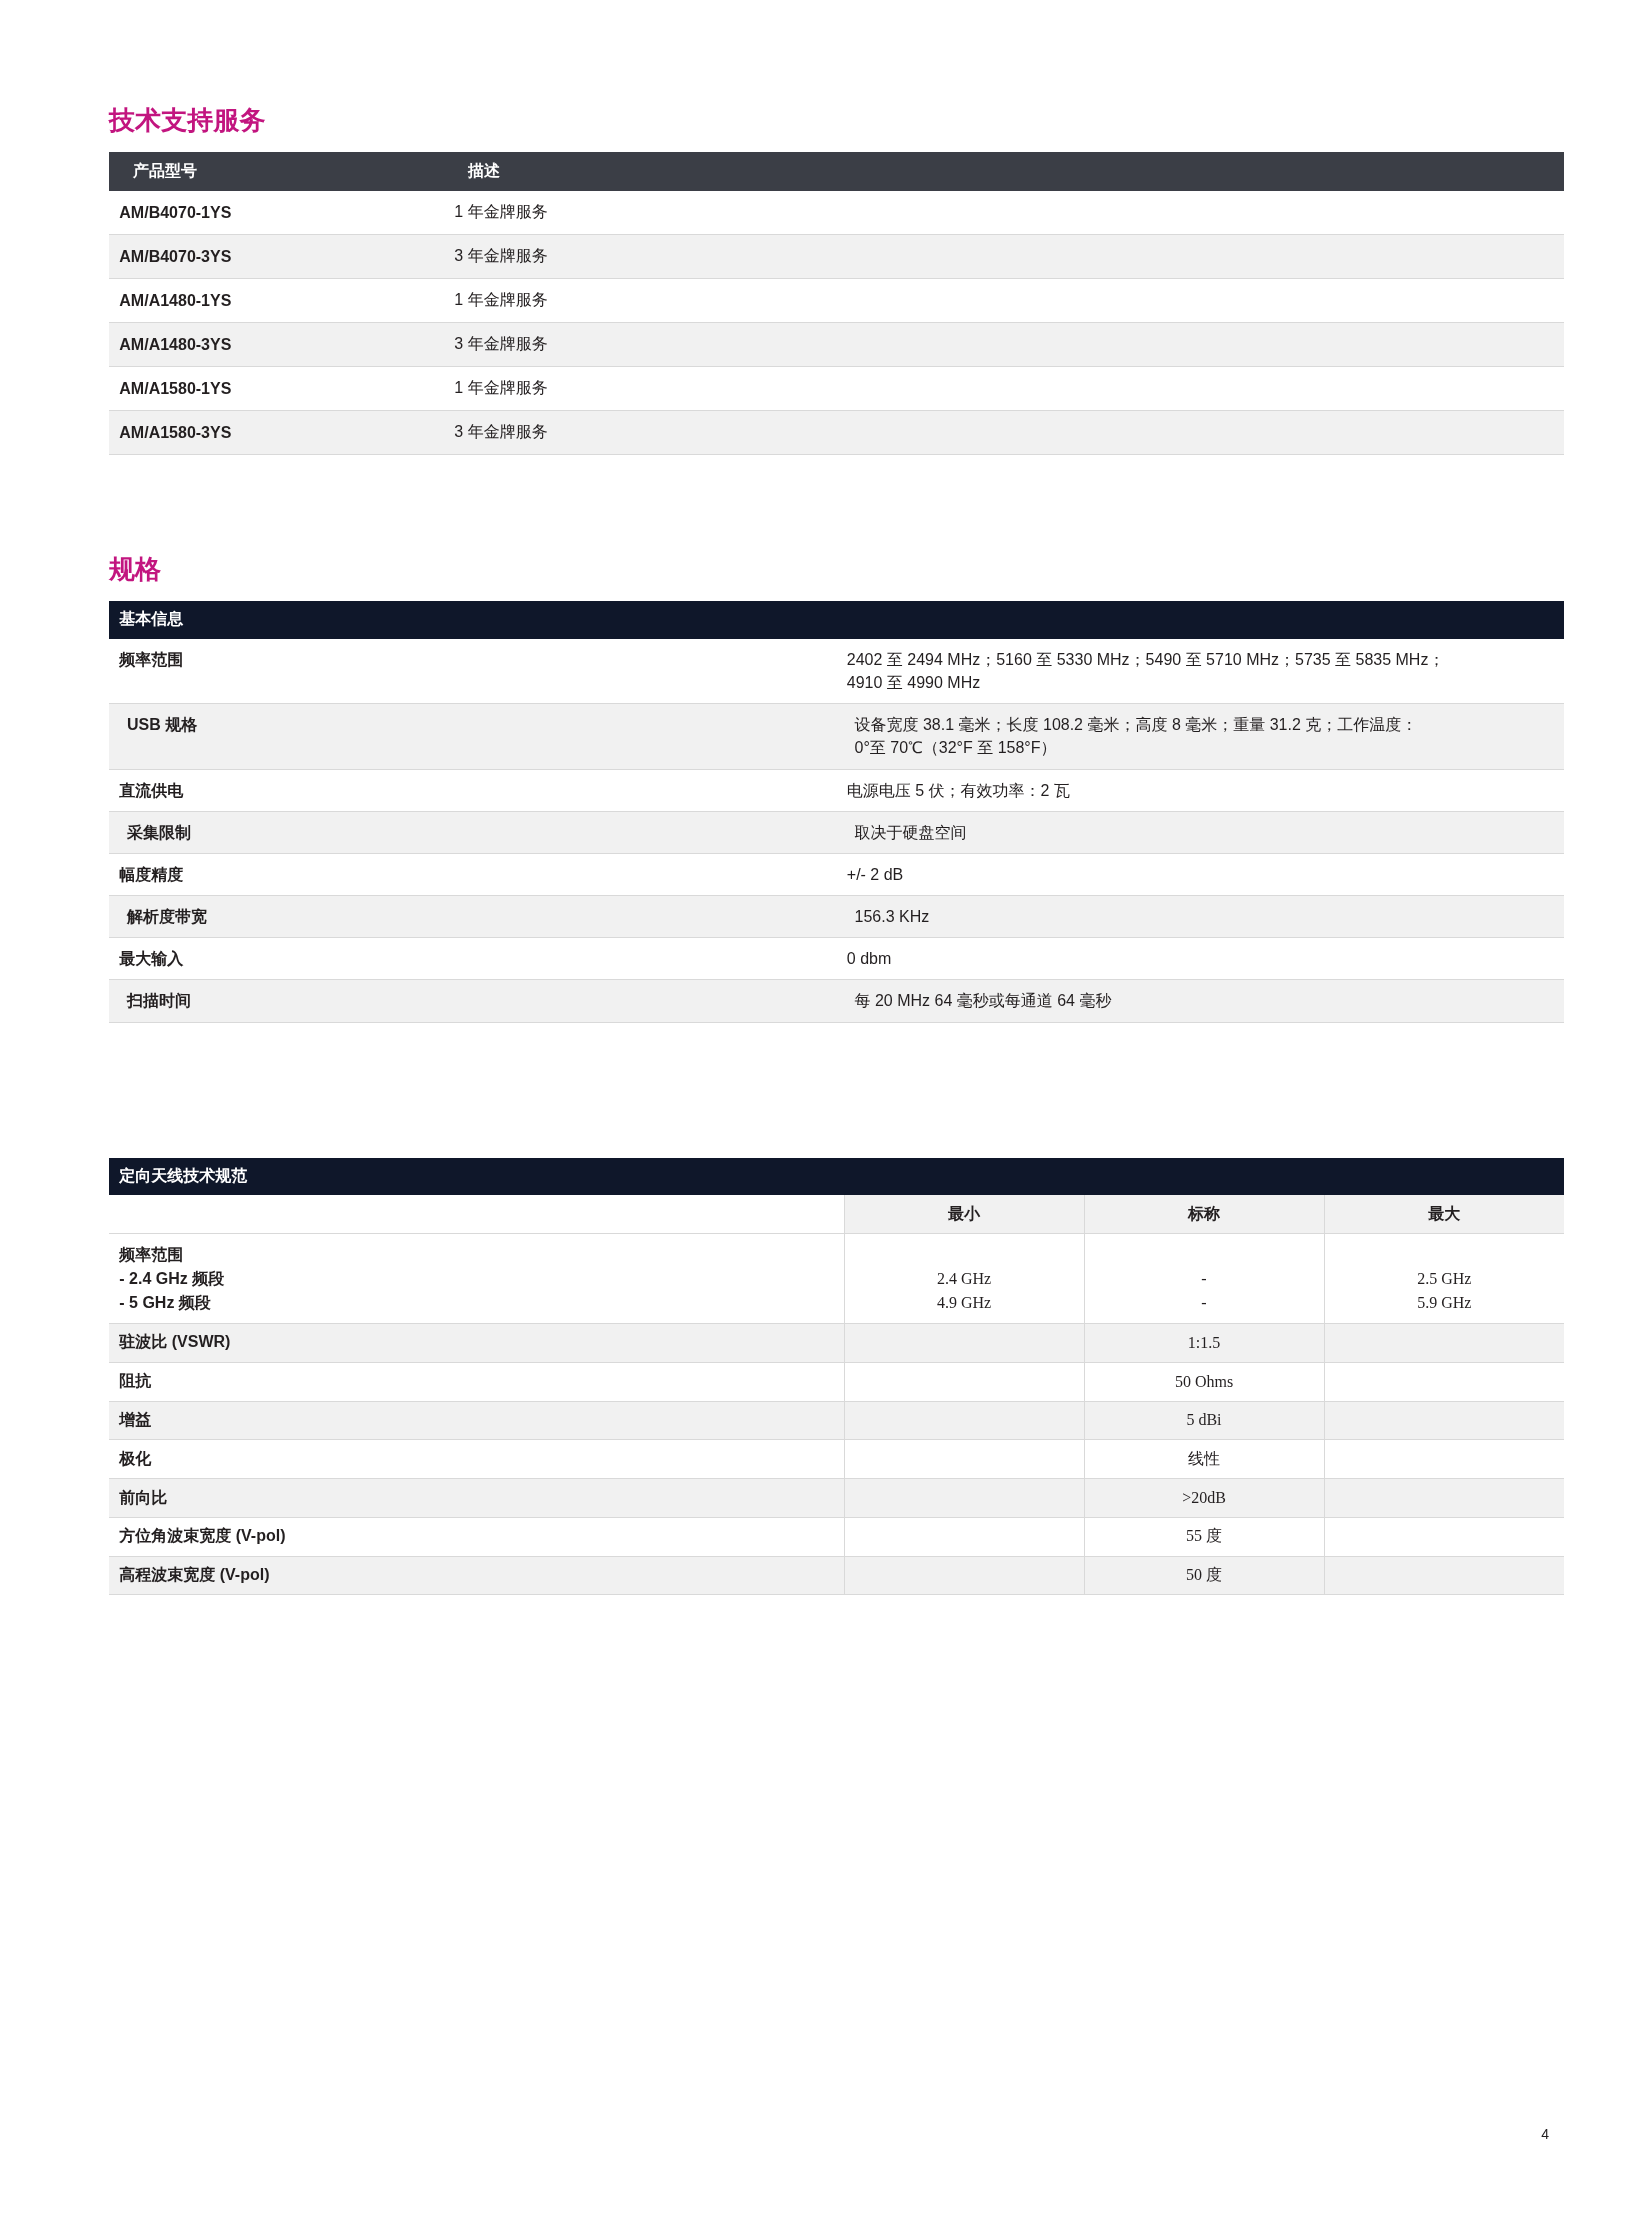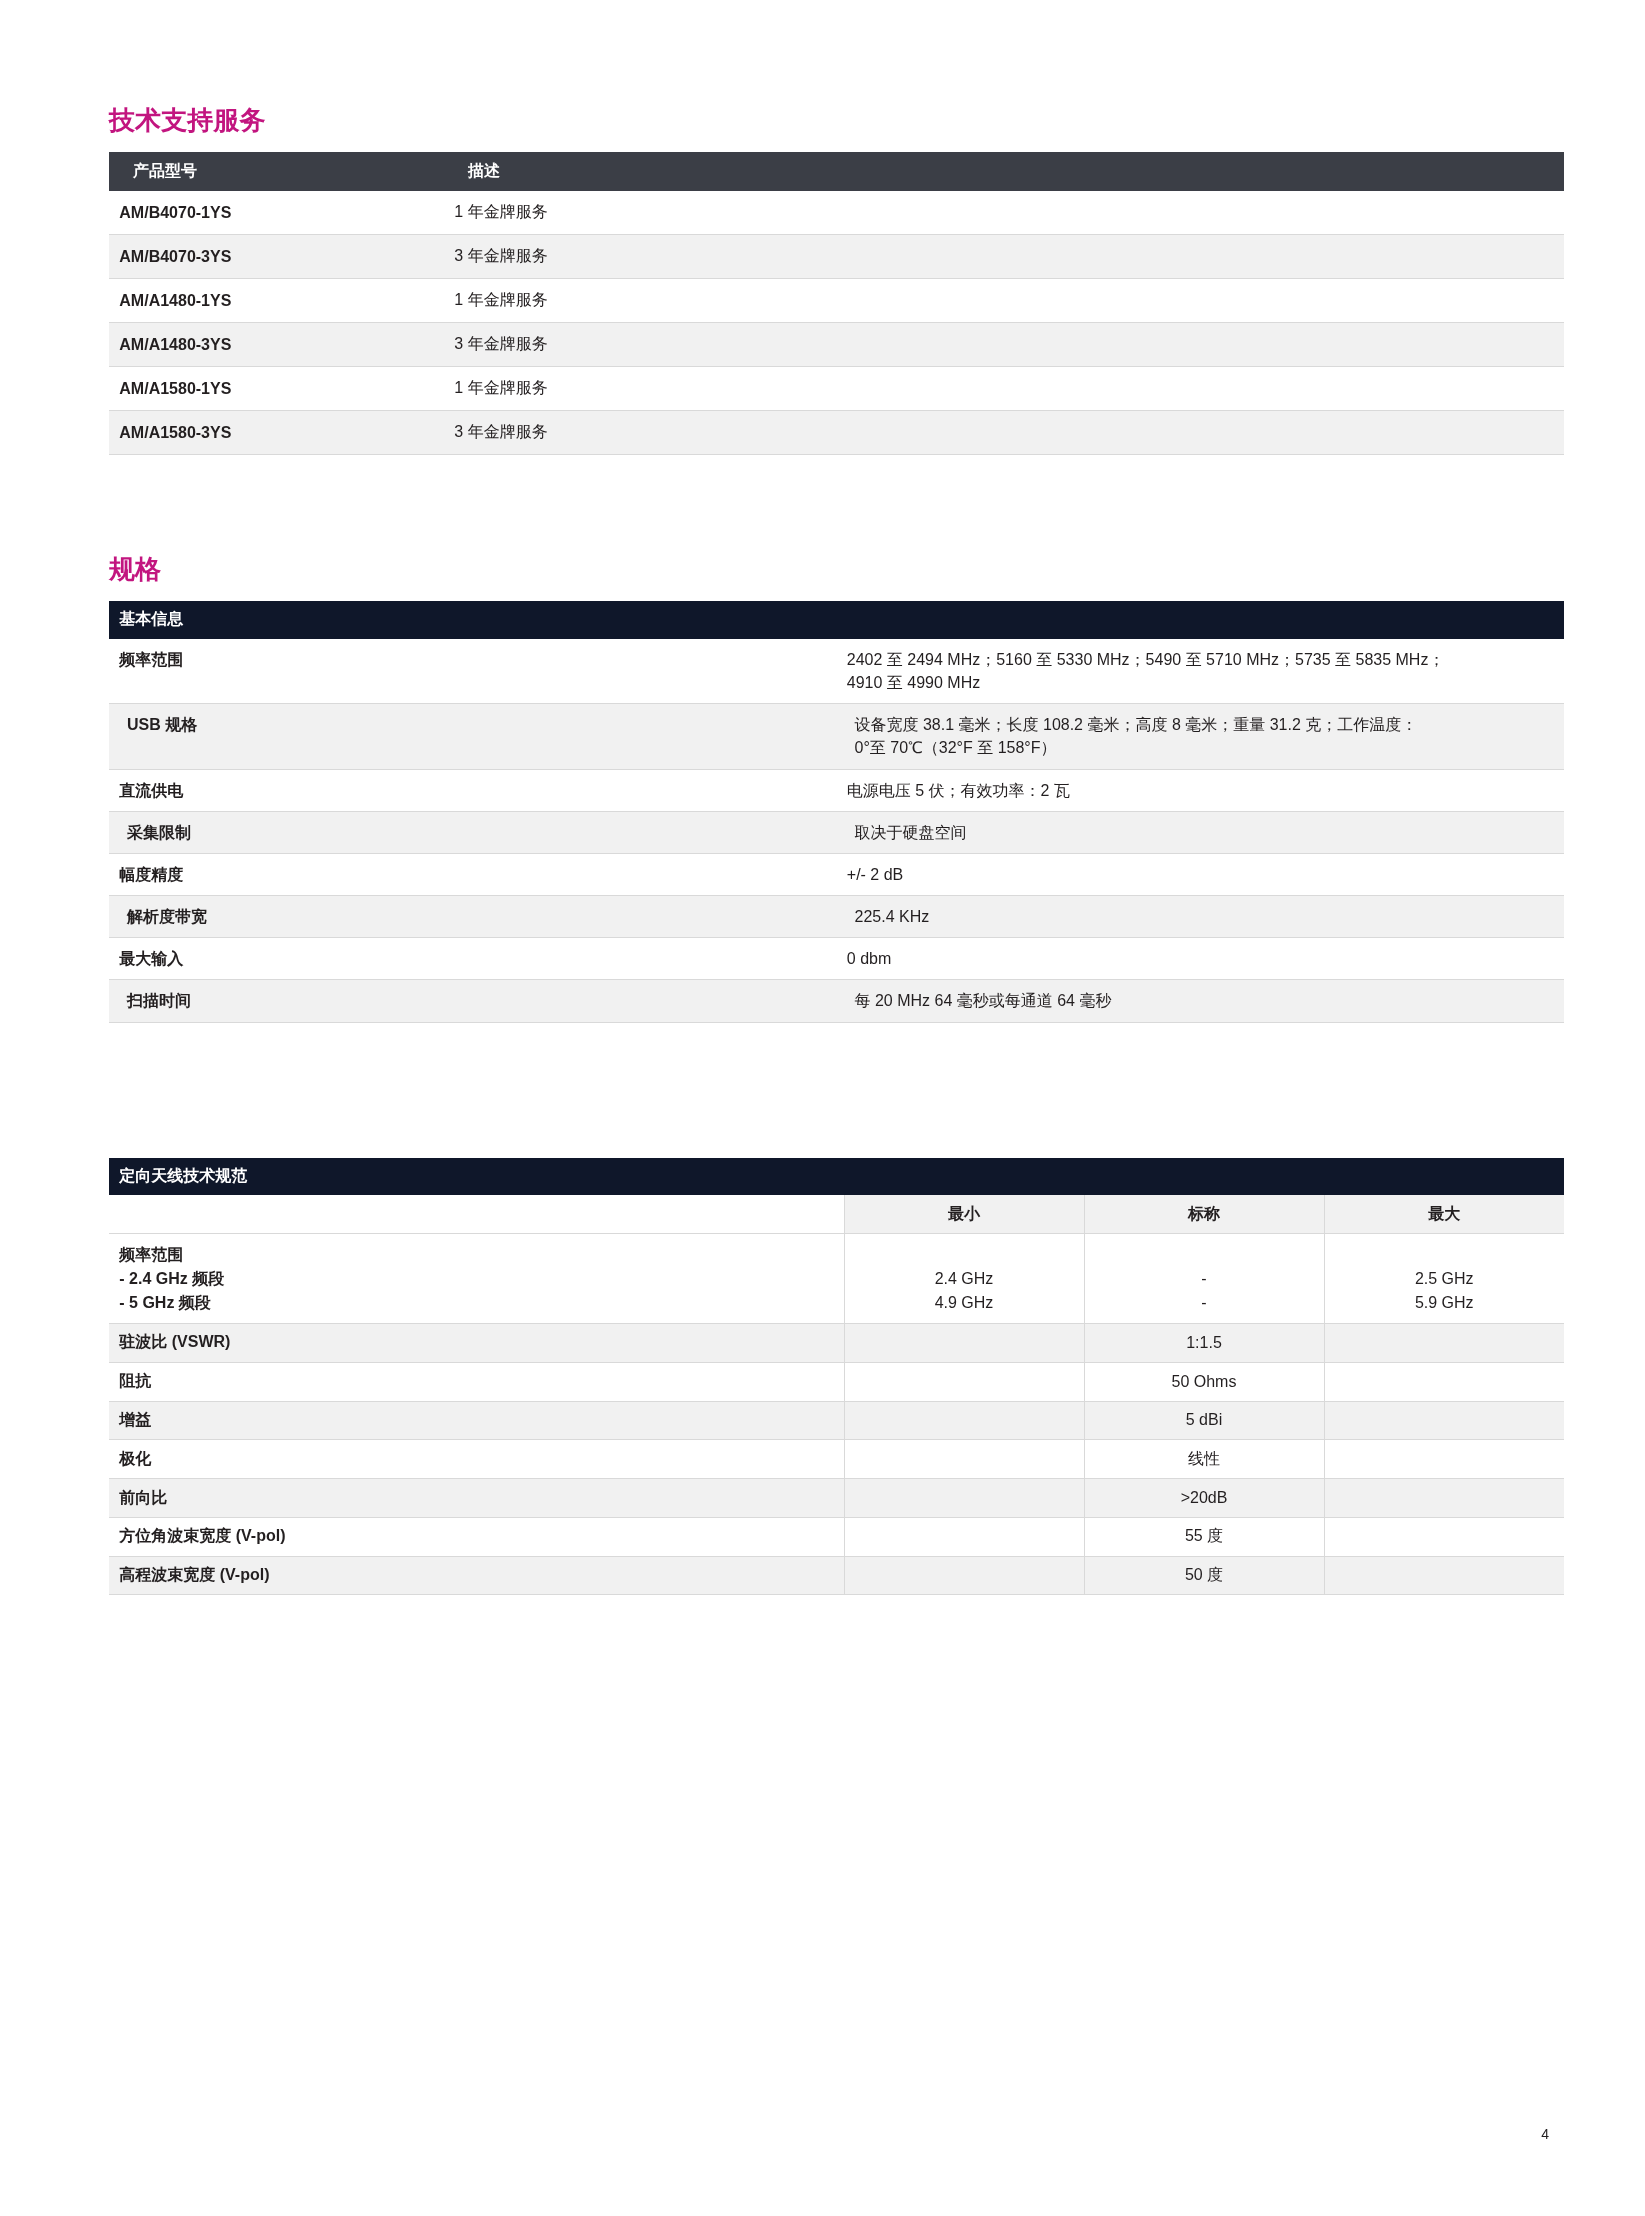--- a/index.html
+++ b/index.html
@@ -112,20 +112,21 @@
     padding: 8.4px 10.3px;
     border-bottom: 0.6px solid #d9d9d9;
   }
   .ant-table td.lbl {
     font-weight: bold;
     width: 735px;
   }
   .ant-table td.val {
     text-align: center;
     border-left: 0.6px solid #d9d9d9;
+    font-family: Liberation Serif, serif;
   }
   .ant-table tr.alt td { background: #f1f1f1; }
   .ant-table td.multiline { line-height: 1.5; }
 
   .spacer-lg { height: 97px; }
   .spacer-xl { height: 135px; }
 
   .page-number {
     position: absolute;
     right: 97px;
@@ -209,21 +210,21 @@
         <tr class="alt">
           <td class="label">采集限制</td>
           <td class="value">取决于硬盘空间</td>
         </tr>
         <tr>
           <td class="label">幅度精度</td>
           <td class="value">+/- 2 dB</td>
         </tr>
         <tr class="alt">
           <td class="label">解析度带宽</td>
-          <td class="value">225.4 KHz</td>
+          <td class="value">156.3 KHz</td>
         </tr>
         <tr>
           <td class="label">最大输入</td>
           <td class="value">0 dbm</td>
         </tr>
         <tr class="alt">
           <td class="label">扫描时间</td>
           <td class="value">每 20 MHz 64 毫秒或每通道 64 毫秒</td>
         </tr>
       </tbody>

